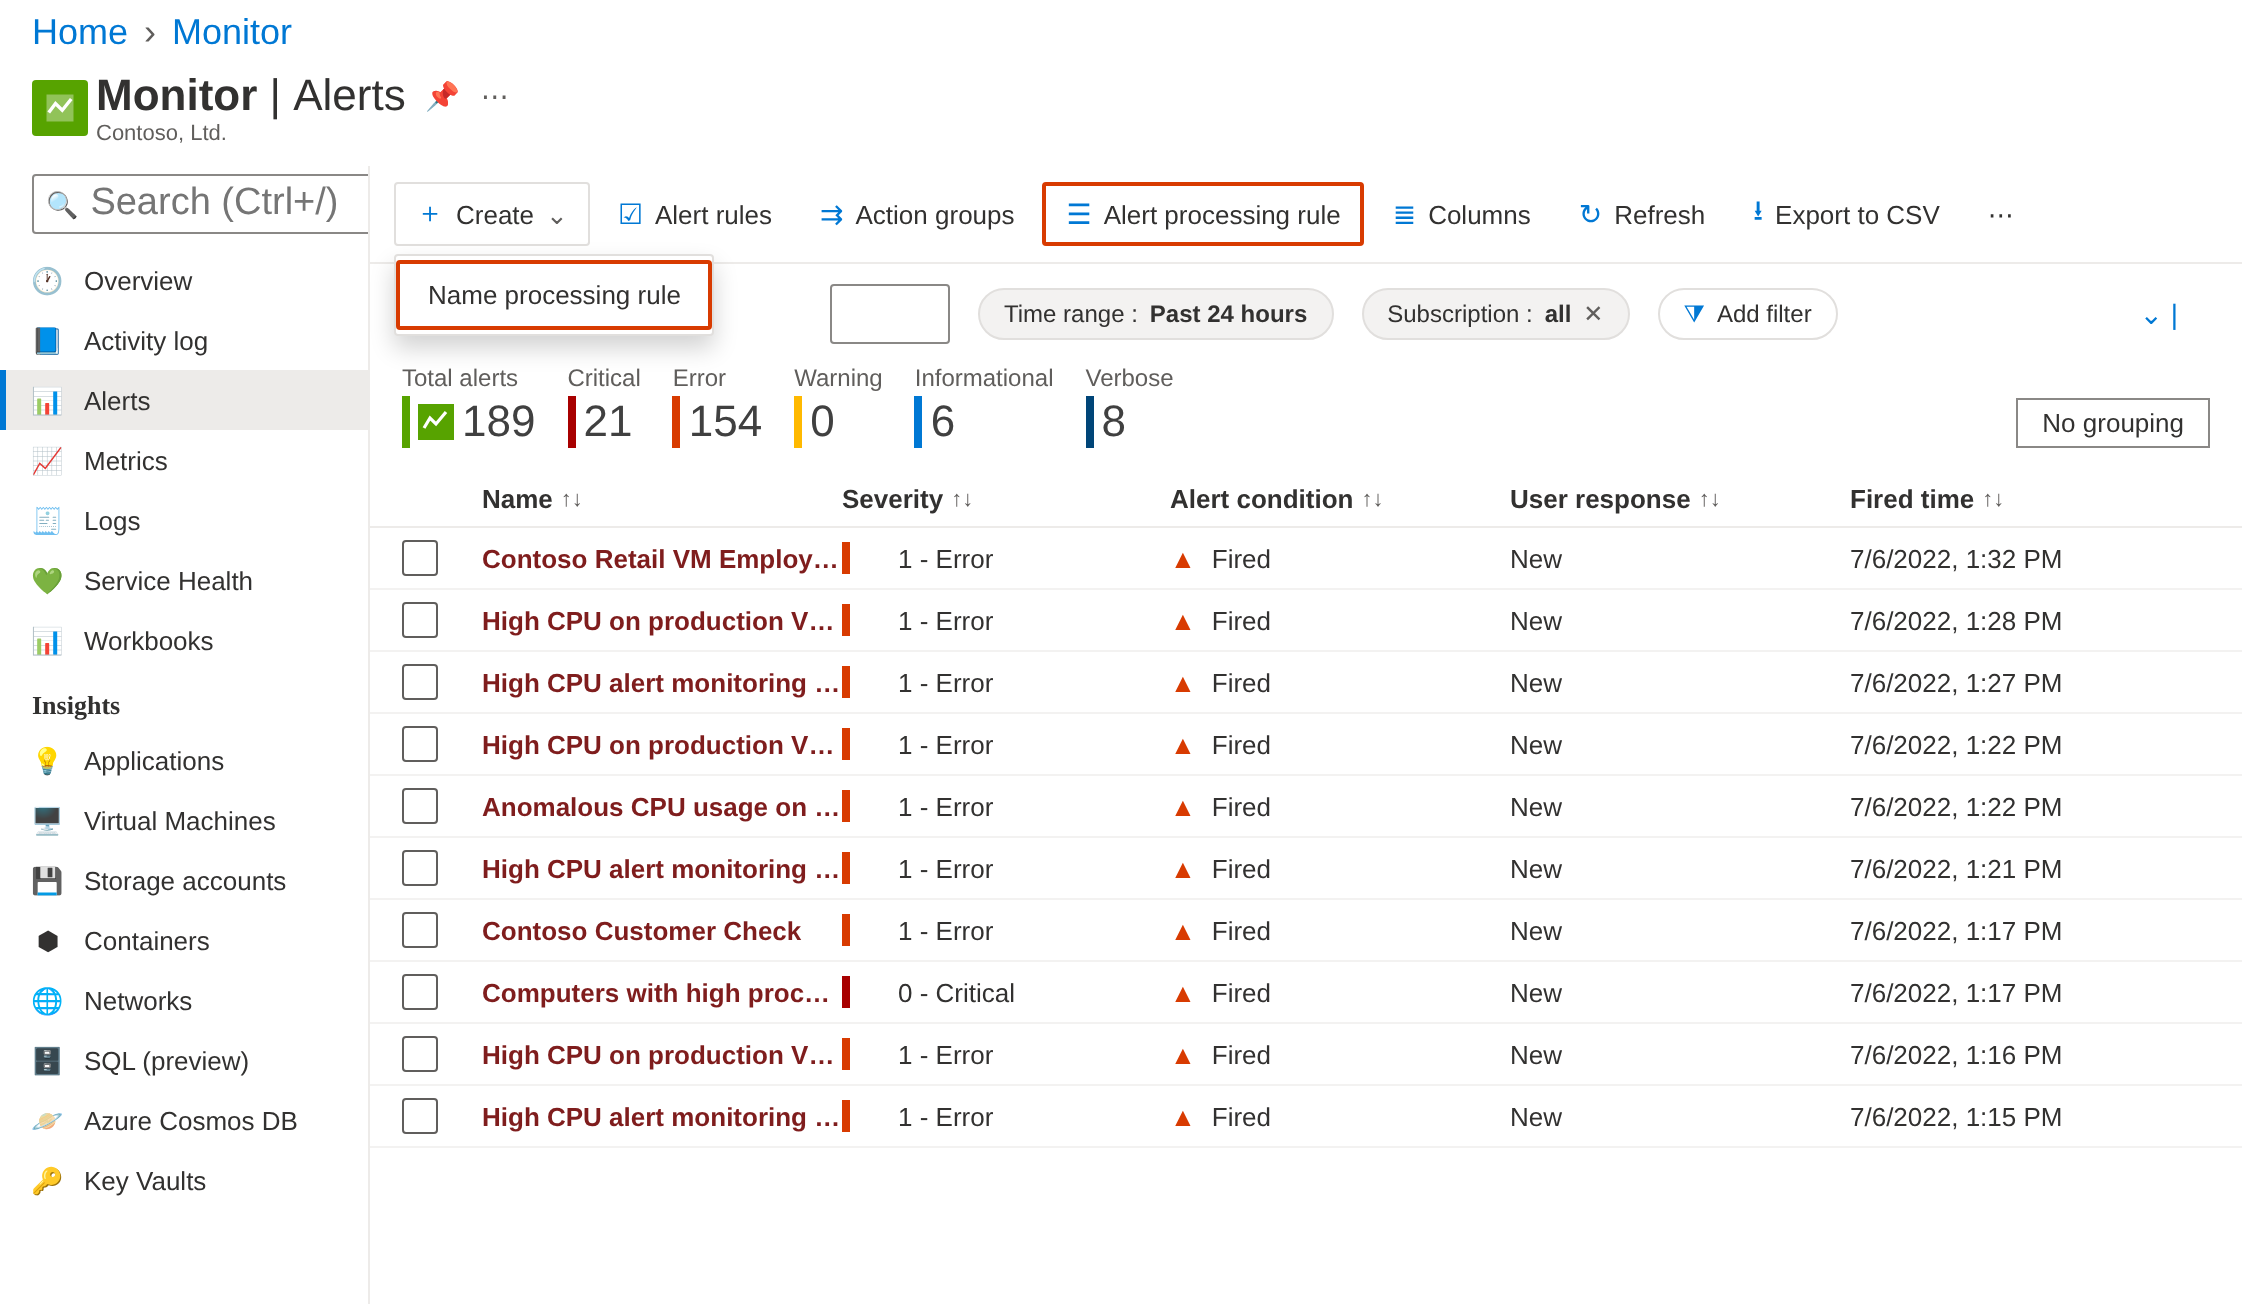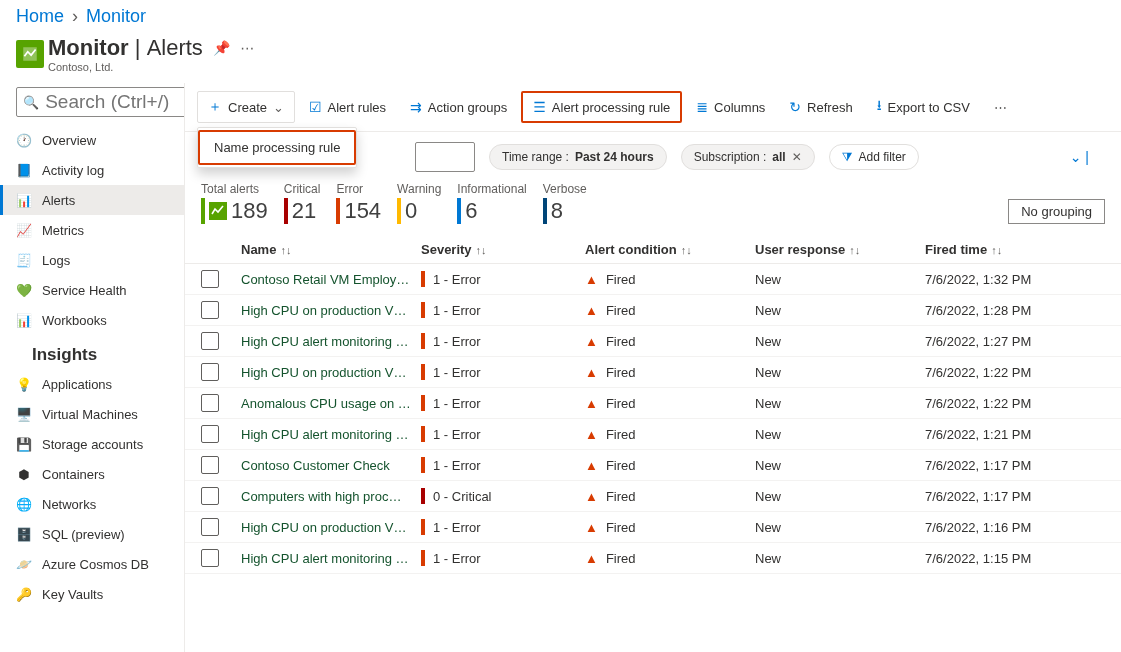--- a/index.html
+++ b/index.html
@@ -23,21 +23,21 @@
 
 .layout { display: flex; height: calc(100% - 72px); }
 .sidebar { width: 260px; border-right: 1px solid #edebe9; display: flex; flex-direction: column; overflow-y: auto; }
 .search-row { display: flex; align-items: center; gap: 8px; padding: 4px 10px 8px 16px; }
 .search-box { flex: 1; display: flex; align-items: center; border: 1px solid #8a8886; border-radius: 2px; padding: 3px 6px; gap: 6px; }
 .search-box input { border: none; outline: none; font-size: 19px; flex: 1; background: transparent; }
 
 .nav-item { display: flex; align-items: center; gap: 10px; padding: 7px 16px; cursor: pointer; font-size: 13px; color: #323130; }
 .nav-item.active { background: #edebe9; border-left: 3px solid #0078d4; padding-left: 13px; }
 .nav-item .nav-icon { width: 16px; height: 16px; display: flex; align-items: center; justify-content: center; flex-shrink: 0; }
-.nav-section { padding: 10px 32px 4px; font-weight: 600; font-size: 17px; }
+.nav-section { padding: 10px 16px 4px; font-weight: 600; font-size: 13px; font-family: Liberation Serif, serif; }
 
 
 .content { flex: 1; display: flex; flex-direction: column; }
 
 
 .toolbar { display: flex; align-items: center; gap: 4px; padding: 6px 12px; border-bottom: 1px solid #edebe9; position: relative; }
 .tb-btn { display: flex; align-items: center; gap: 6px; padding: 6px 10px; cursor: pointer; font-size: 13px; color: #323130; border-radius: 2px; }
 .tb-btn .tb-icon { color: #0078d4; font-size: 14px; display: flex; align-items: center; }
 .tb-create { background: #fff; border: 1px solid #e1dfdd; }
 .highlight-red { border: 2px solid #d83b01; border-radius: 2px; }
@@ -67,22 +67,22 @@
 .bar-verbose { border-color: #004578; }
 .s-val { color: #404040; }
 .grouping { margin-left: auto; border: 1px solid #8a8886; padding: 4px 12px; font-size: 13px; cursor: pointer; }
 
 
 .table { flex: 1; overflow: auto; }
 .table-head, .table-row { display: grid; grid-template-columns: 40px 180px 164px 170px 170px 180px; align-items: center; padding: 6px 16px; font-size: 13px; border-bottom: 1px solid #f3f2f1; }
 .table-head { font-weight: 600; color: #323130; border-bottom: 1px solid #edebe9; }
 .th { display: flex; align-items: center; gap: 4px; cursor: pointer; }
 .sort-arrows { color: #605e5c; font-size: 11px; }
-.cell-name { color: #14532d; cursor: pointer; white-space: nowrap; overflow: hidden; text-overflow: ellipsis; }
-.cell-sev { display: flex; align-items: center; gap: 8px; }
+.cell-name { color: #7f1d1d; cursor: pointer; white-space: nowrap; overflow: hidden; text-overflow: ellipsis; font-weight: bold; }
+.cell-sev { display: flex; align-items: center; gap: 24px; }
 .sev-bar { width: 4px; height: 16px; display: inline-block; }
 .sev-error { background: #d83b01; }
 .sev-critical { background: #a80000; }
 .cell-cond { display: flex; align-items: center; gap: 8px; }
 .warn-icon { color: #d83b01; }
 .checkbox { width: 18px; height: 18px; border: 1px solid #605e5c; border-radius: 2px; cursor: pointer; }
 </style>
 </head>
 <body>
 

